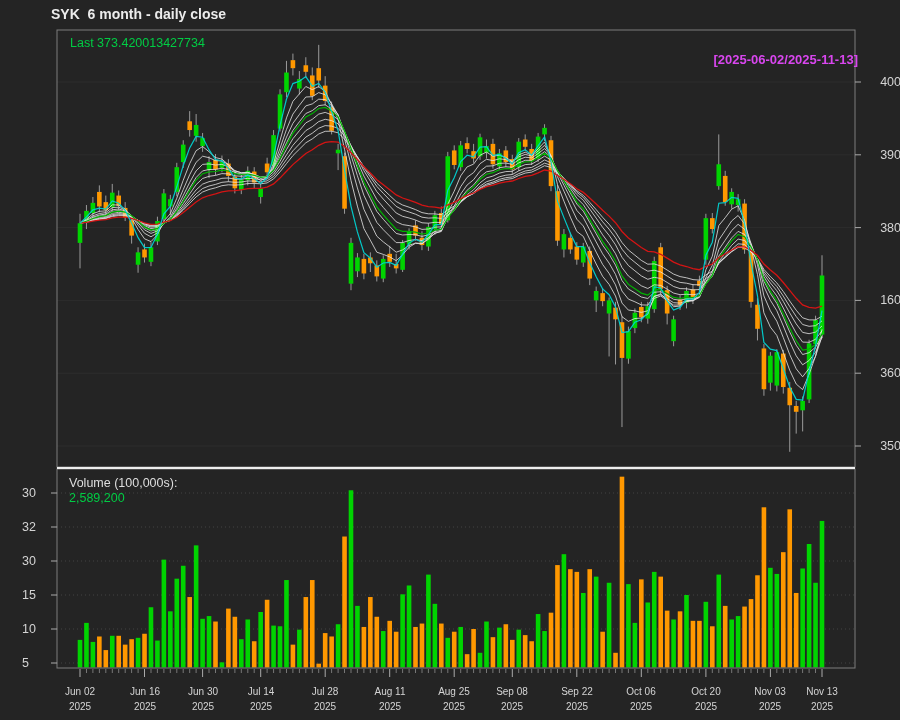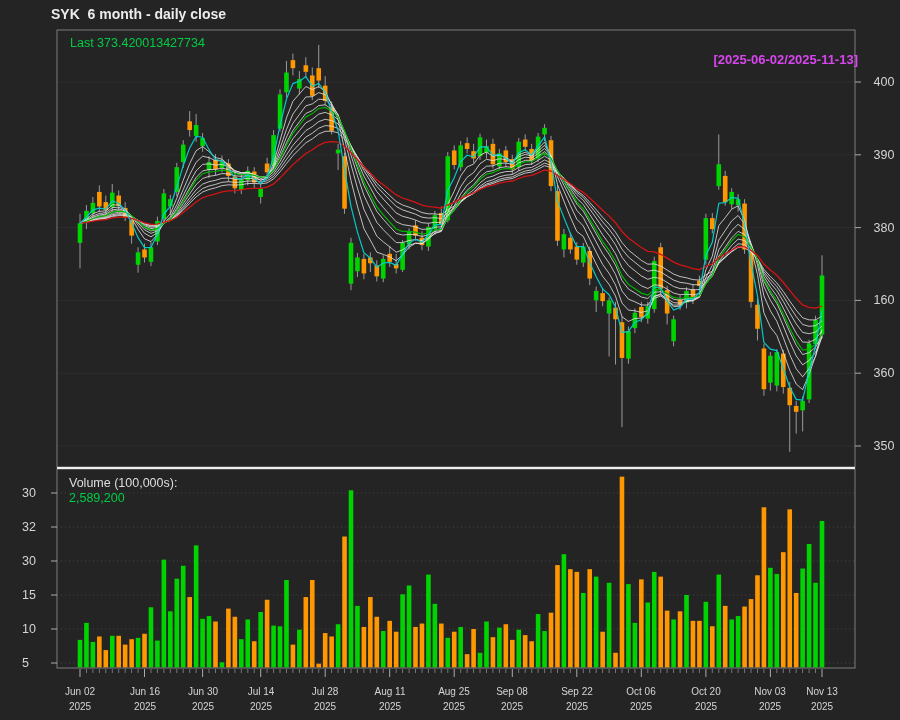--- a/index.html
+++ b/index.html
@@ -5,21 +5,21 @@
   html,body{margin:0;padding:0;background:#242424;}
   .stage{position:relative;width:900px;height:720px;background:#242424;overflow:hidden;
          font-family:"Liberation Sans",sans-serif;}
   .stage *{box-sizing:border-box;}
   .title{position:absolute;left:51px;top:6px;font-size:14px;font-weight:bold;color:#ececec;white-space:pre;}
   .range{position:absolute;right:42px;top:6px;font-size:13px;font-weight:bold;color:#d946ef;margin-top:46px;}
   .last{position:absolute;left:70px;top:36px;font-size:12.5px;color:#00cc44;}
   .vol1{position:absolute;left:69px;top:476px;font-size:12.5px;color:#dedede;}
   .vol2{position:absolute;left:69px;top:491px;font-size:12.5px;color:#00cc44;}
   svg{position:absolute;left:0;top:0;}
-  .ptick{position:absolute;width:34px;height:16px;line-height:16px;font-size:12.5px;color:#d4d4d4;text-align:center;}
+  .ptick{position:absolute;width:34px;height:16px;line-height:16px;font-size:12.5px;color:#d4d4d4;text-align:right;}
   .vtick{position:absolute;width:26px;height:16px;line-height:16px;font-size:12.5px;color:#d4d4d4;text-align:left;}
   .xlab{position:absolute;width:56px;font-size:10px;line-height:15px;color:#d4d4d4;text-align:center;}
 </style>
 </head>
 <body>
 
 <div class="stage">
   <svg id="chart-svg" width="900" height="720">
       <line x1="57" y1="82" x2="855" y2="82" stroke="#2d2d2d" stroke-width="1"></line>
       <line x1="57" y1="154.8" x2="855" y2="154.8" stroke="#2d2d2d" stroke-width="1"></line>

